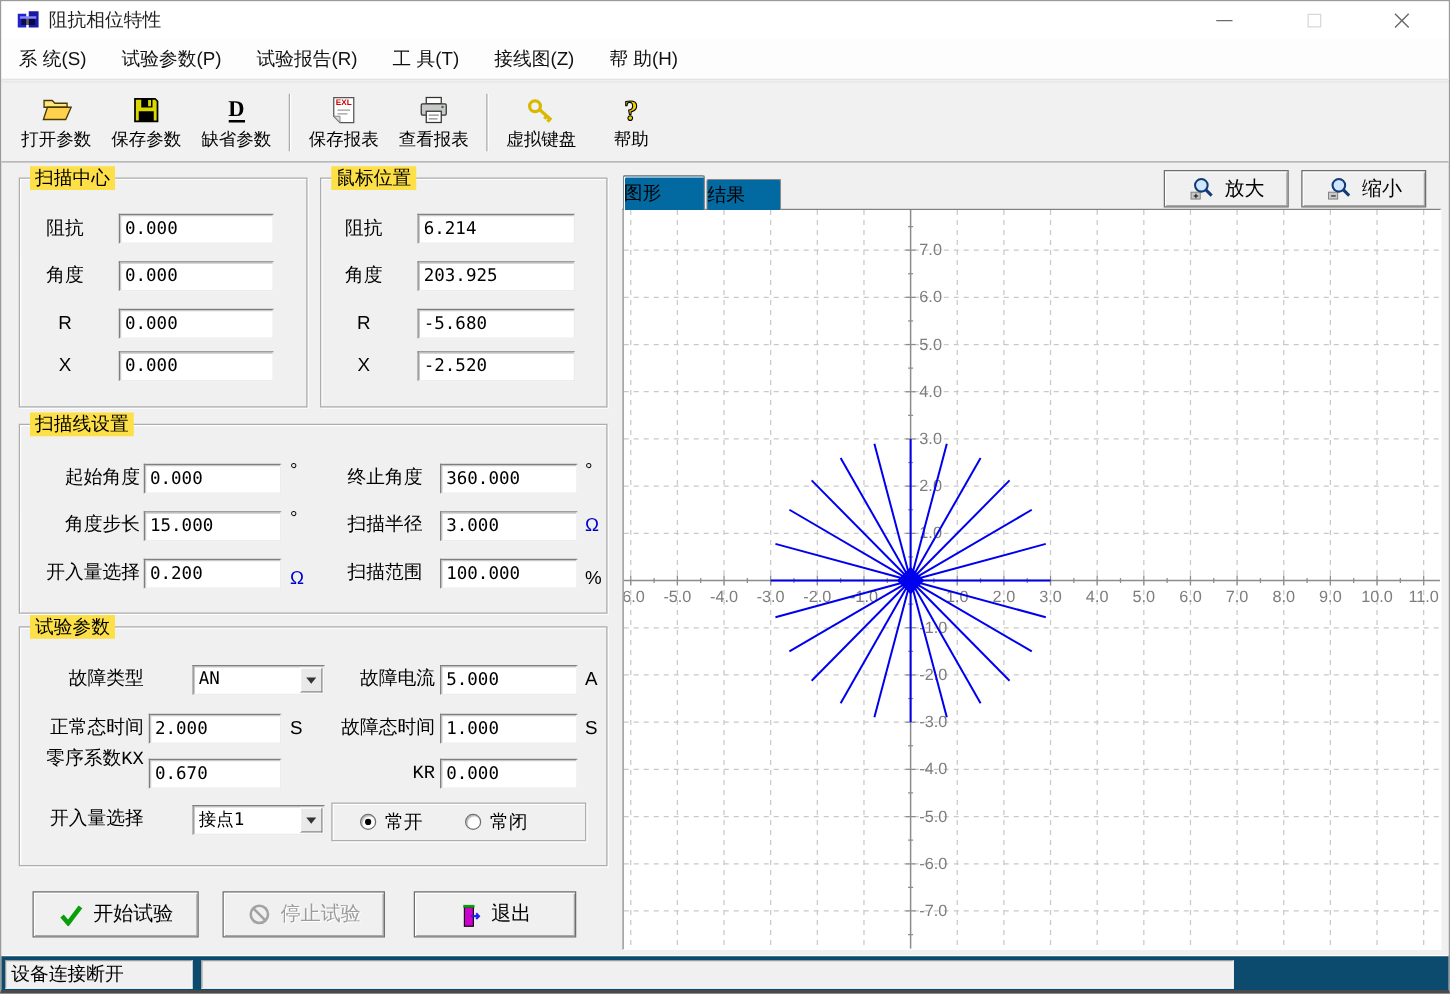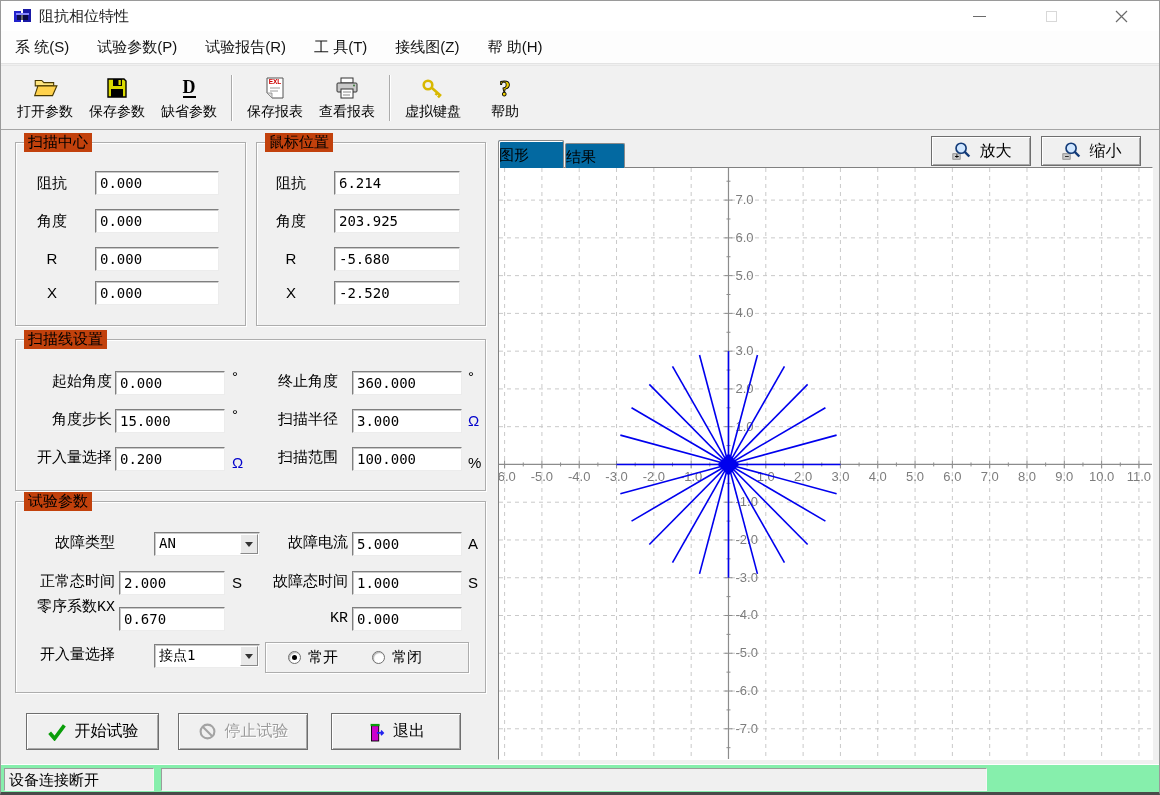--- a/index.html
+++ b/index.html
@@ -26,21 +26,21 @@
   #toolbar { position:absolute; left:0; top:64px; width:100%; height:65px; background:#f1f1f1;
     border-top:1px solid #e6e6e6; border-bottom:1px solid #a5a5a5;
     display:flex; align-items:center; padding-left:8px; }
   .tbtn { width:72px; height:58px; display:flex; flex-direction:column; align-items:center; justify-content:center; gap:2px; }
   .tbtn .ticon { width:26px; height:26px; display:flex; align-items:center; justify-content:center; }
   .tbtn .tlabel { font-size:14px; color:#000; white-space:nowrap; }
   .tsep { width:2px; height:46px; margin:0 6px; border-left:1px solid #ababab; border-right:1px solid #ffffff; }
   .d-glyph { font-family:"Liberation Serif", serif; font-weight:bold; font-size:18px; color:#000; border-bottom:2px solid #000; line-height:18px; }
   
   .grp { position:absolute; border:1px solid #adadad; box-shadow:inset 1px 1px 0 #ffffff, 1px 1px 0 #ffffff; }
-  .grp-title { position:absolute; top:-10px; left:8px; background:#c2410c; padding:0 4px; font-size:15px; color:#000;font-family:Liberation Mono, monospace; }
+  .grp-title { position:absolute; top:-10px; left:8px; background:#fde047; padding:0 4px; font-size:15px; color:#000;font-family:Liberation Mono, monospace; }
   .fld-label { position:absolute; font-size:15px; color:#000; height:24px; line-height:24px; }
   .fld-label.r { text-align:right;font-family:Liberation Mono, monospace; }
   .fld-label.c { text-align:center; }
   .tbx { position:absolute; height:24px; background:#fff; border:1px solid; border-color:#7f7f7f #ececec #ececec #7f7f7f;
     box-shadow:inset 1px 1px 0 #c9c9c9; font-family:"DejaVu Sans Mono", monospace; font-size:14px; color:#000; padding:0 4px; outline:none; }
   .unit { position:absolute; font-size:15px; color:#000; height:24px; line-height:24px; }
   .unit.ohm { color:#0000cc; }
   
   .combo { position:absolute; height:24px; background:#fff; border:1px solid; border-color:#7f7f7f #ececec #ececec #7f7f7f; box-shadow:inset 1px 1px 0 #c9c9c9;margin-left:35px; }
   .combo-val { position:absolute; left:4px; top:2px; font-size:14px; font-family:"DejaVu Sans Mono", monospace; }
@@ -62,21 +62,21 @@
   .tab { position:absolute; background:#0369a1; border:1px solid #8a8a8a; border-bottom:none;
     border-radius:2px 2px 0 0; font-size:15px; z-index:3; }
   .tab.active { box-shadow:inset 1px 1px 0 #fff; }
   .zoom-btn { position:absolute; width:100px; height:30px; background:#f0f0f0; border:1px solid #6e6e6e;
     box-shadow:inset 1px 1px 0 #ffffff, inset -1px -1px 0 #a8a8a8;
     display:flex; align-items:center; justify-content:center; gap:7px; font-size:16px; }
   
   #chart-panel { position:absolute; left:497px; top:166px; width:655px; height:593px; background:#ffffff;
     border:1px solid; border-color:#808080 #ffffff #ffffff #808080; z-index:2; }
   
-  #statusbar { position:absolute; left:0; top:763px; width:100%; height:29px; background:#86efac; border-top:1px solid #ffffff; }
+  #statusbar { position:absolute; left:0; top:763px; width:100%; height:29px; background:#0c4a6e; border-top:1px solid #ffffff; }
   .status-cell { position:absolute; top:3px; height:23px; border:1px solid; border-color:#9b9b9b #f6f6f6 #f6f6f6 #9b9b9b;
     font-size:15px; line-height:21px; padding-left:4px; color:#000; background:#f0f0f0; }
 </style>
 </head>
 <body>
 
 <div id="window">
 
   <div id="titlebar">
     <svg id="app-icon" viewBox="0 0 17 17">

